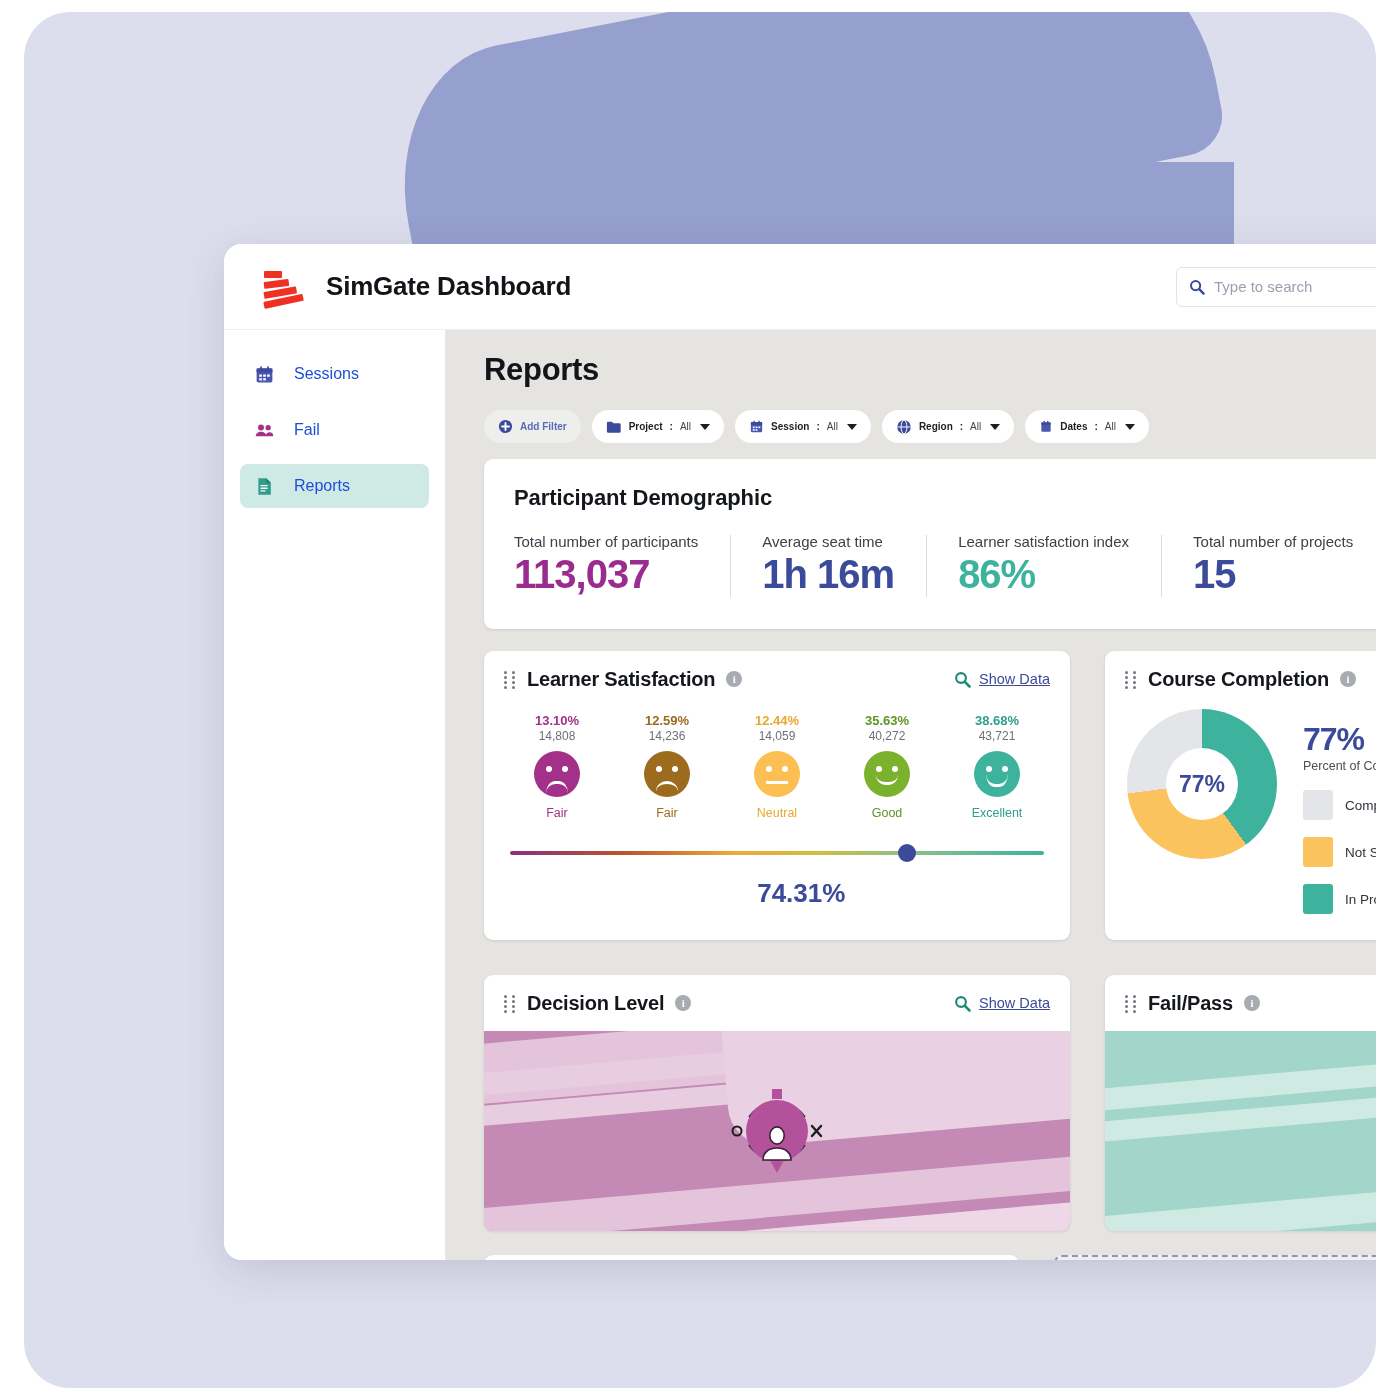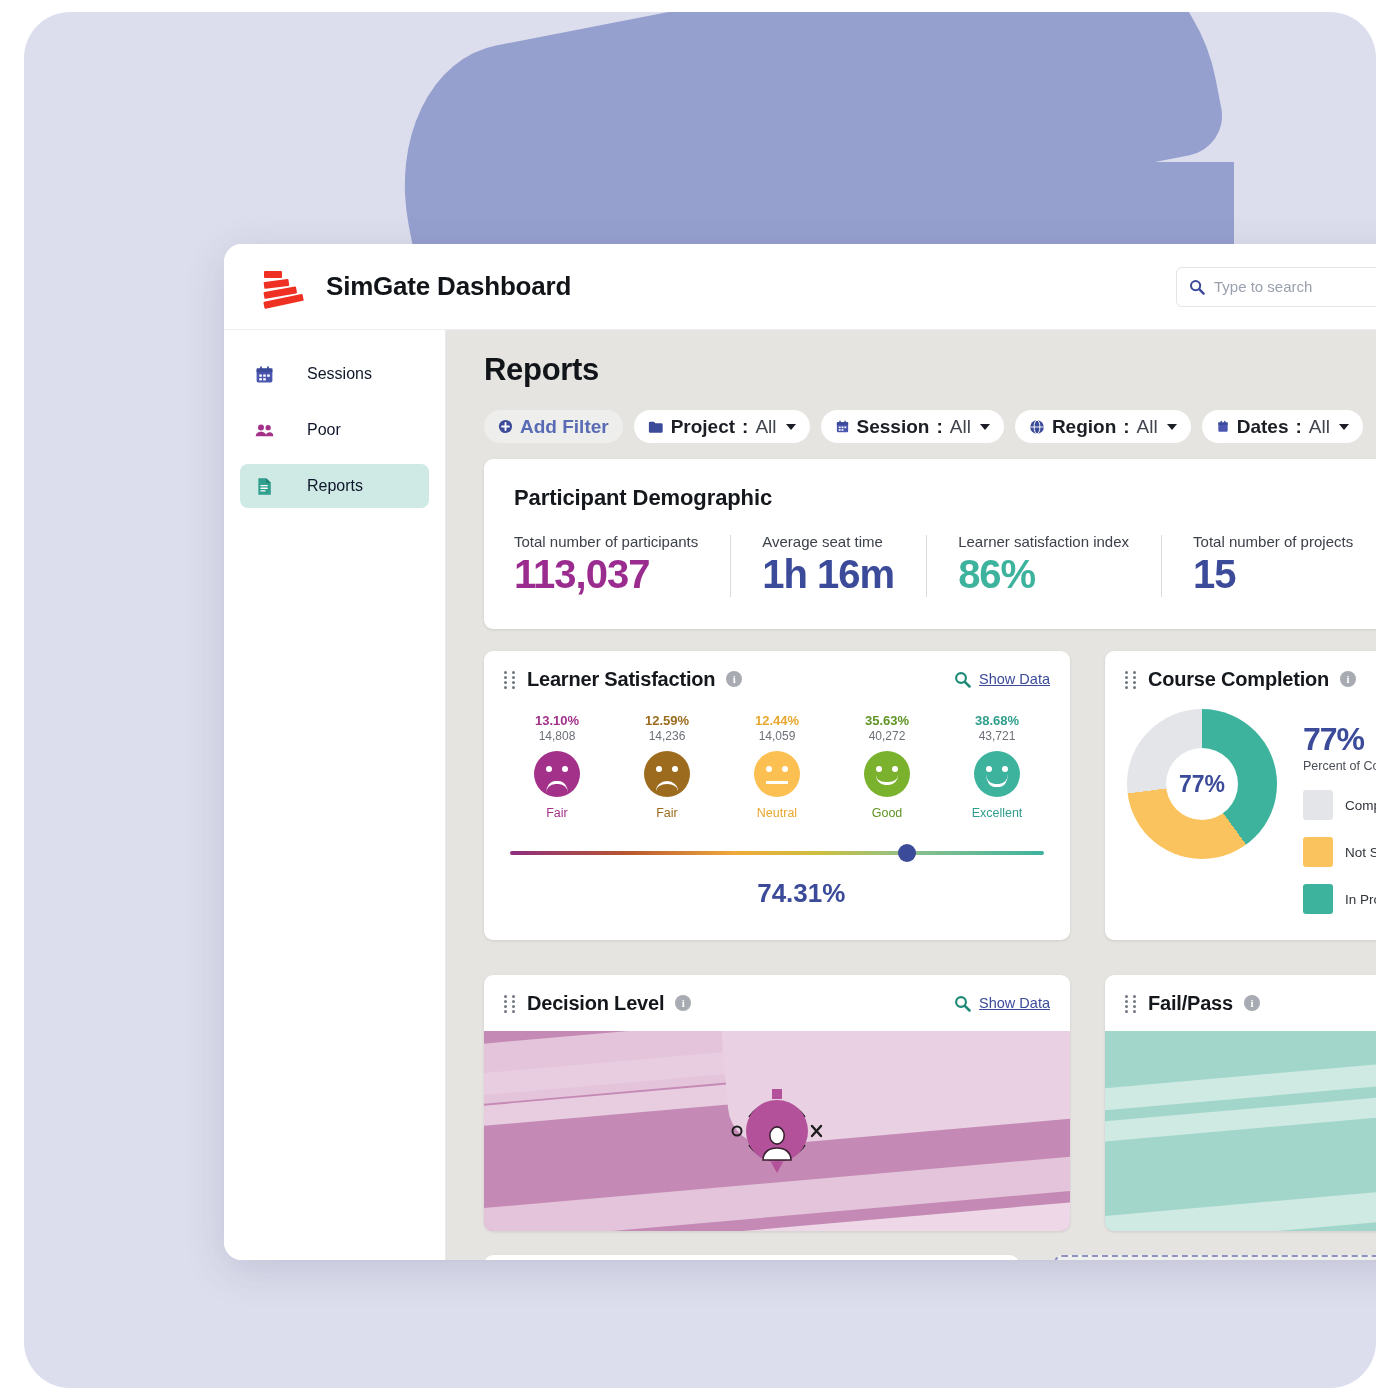--- a/index.html
+++ b/index.html
@@ -84,45 +84,45 @@
   #body { display: flex; height: calc(100% - 86px); }
 
   
   #sidebar {
     width: 222px; flex: 0 0 222px;
     background: #ffffff;
     border-right: 1px solid #e7e8ec;
     padding-top: 22px;
   }
   .nav-item {
-    display: flex; align-items: center; gap: 32px;
+    display: flex; align-items: center; gap: 19px;
     height: 44px; margin: 0 16px 12px 16px;
     padding: 0 14px; border-radius: 8px;
-    font-size: 16px; color: #0f172a;
+    font-size: 16px; color: #1d4ed8;
     cursor: pointer;
     text-align: center;
   }
   .nav-item.active { background: #cfe9e5; }
   .nav-ico { width: 21px; height: 21px; flex: 0 0 21px; display: block; }
 
   
   #main {
     flex: 1 1 auto;
     background: #e5e4e0;
     padding: 22px 0 0 38px;
     overflow: hidden;
   }
   #page-title { font-size: 31px; font-weight: 700; color: #111418; letter-spacing: -.3px; }
 
   
   #filters { display: flex; gap: 11px; margin-top: 22px; }
   .chip {
     height: 33px; border-radius: 17px; background: #fff;
     display: flex; align-items: center; gap: 7px;
-    padding: 0 14px; font-size: 19px; color: #1b1e24;
+    padding: 0 14px; font-size: 10px; color: #1b1e24;
     white-space: nowrap; cursor: pointer;
   }
   .chip.ghost { background: #eeeeec; color: #5a6bb5; }
   .chip b { font-weight: 700; }
   .chip .val { color: #40444d; font-weight: 400; }
   .caret {
     width: 0; height: 0; margin-left: 2px;
     border-left: 5px solid transparent; border-right: 5px solid transparent;
     border-top: 6px solid #1b1e24;
   }
@@ -285,21 +285,21 @@
           <span>Sessions</span>
         </div>
 
         <div class="nav-item">
           <svg class="nav-ico" viewBox="0 0 24 24">
             <circle cx="8" cy="8.5" r="3.4" fill="#a3318a"></circle>
             <circle cx="16.2" cy="8.8" r="3" fill="#a3318a"></circle>
             <path d="M2 18.5c0-3.2 2.7-5 6-5s6 1.8 6 5z" fill="#a3318a"></path>
             <path d="M13.5 18.5c0-2.8 2-4.4 4.6-4.4 2.3 0 3.9 1.3 3.9 4.4z" fill="#a3318a"></path>
           </svg>
-          <span>Poor</span>
+          <span>Fail</span>
         </div>
 
         <div class="nav-item active">
           <svg class="nav-ico" viewBox="0 0 24 24">
             <path d="M5 2.5h9l5.2 5.2V21.5H5z" fill="#2f9e8c"></path>
             <path d="M14 2.5l5.2 5.2H14z" fill="#1d7f70"></path>
             <g stroke="#ffffff" stroke-width="1.6" stroke-linecap="round">
               <line x1="8" y1="11" x2="15" y2="11"></line>
               <line x1="8" y1="14" x2="15" y2="14"></line>
               <line x1="8" y1="17" x2="12.5" y2="17"></line>

